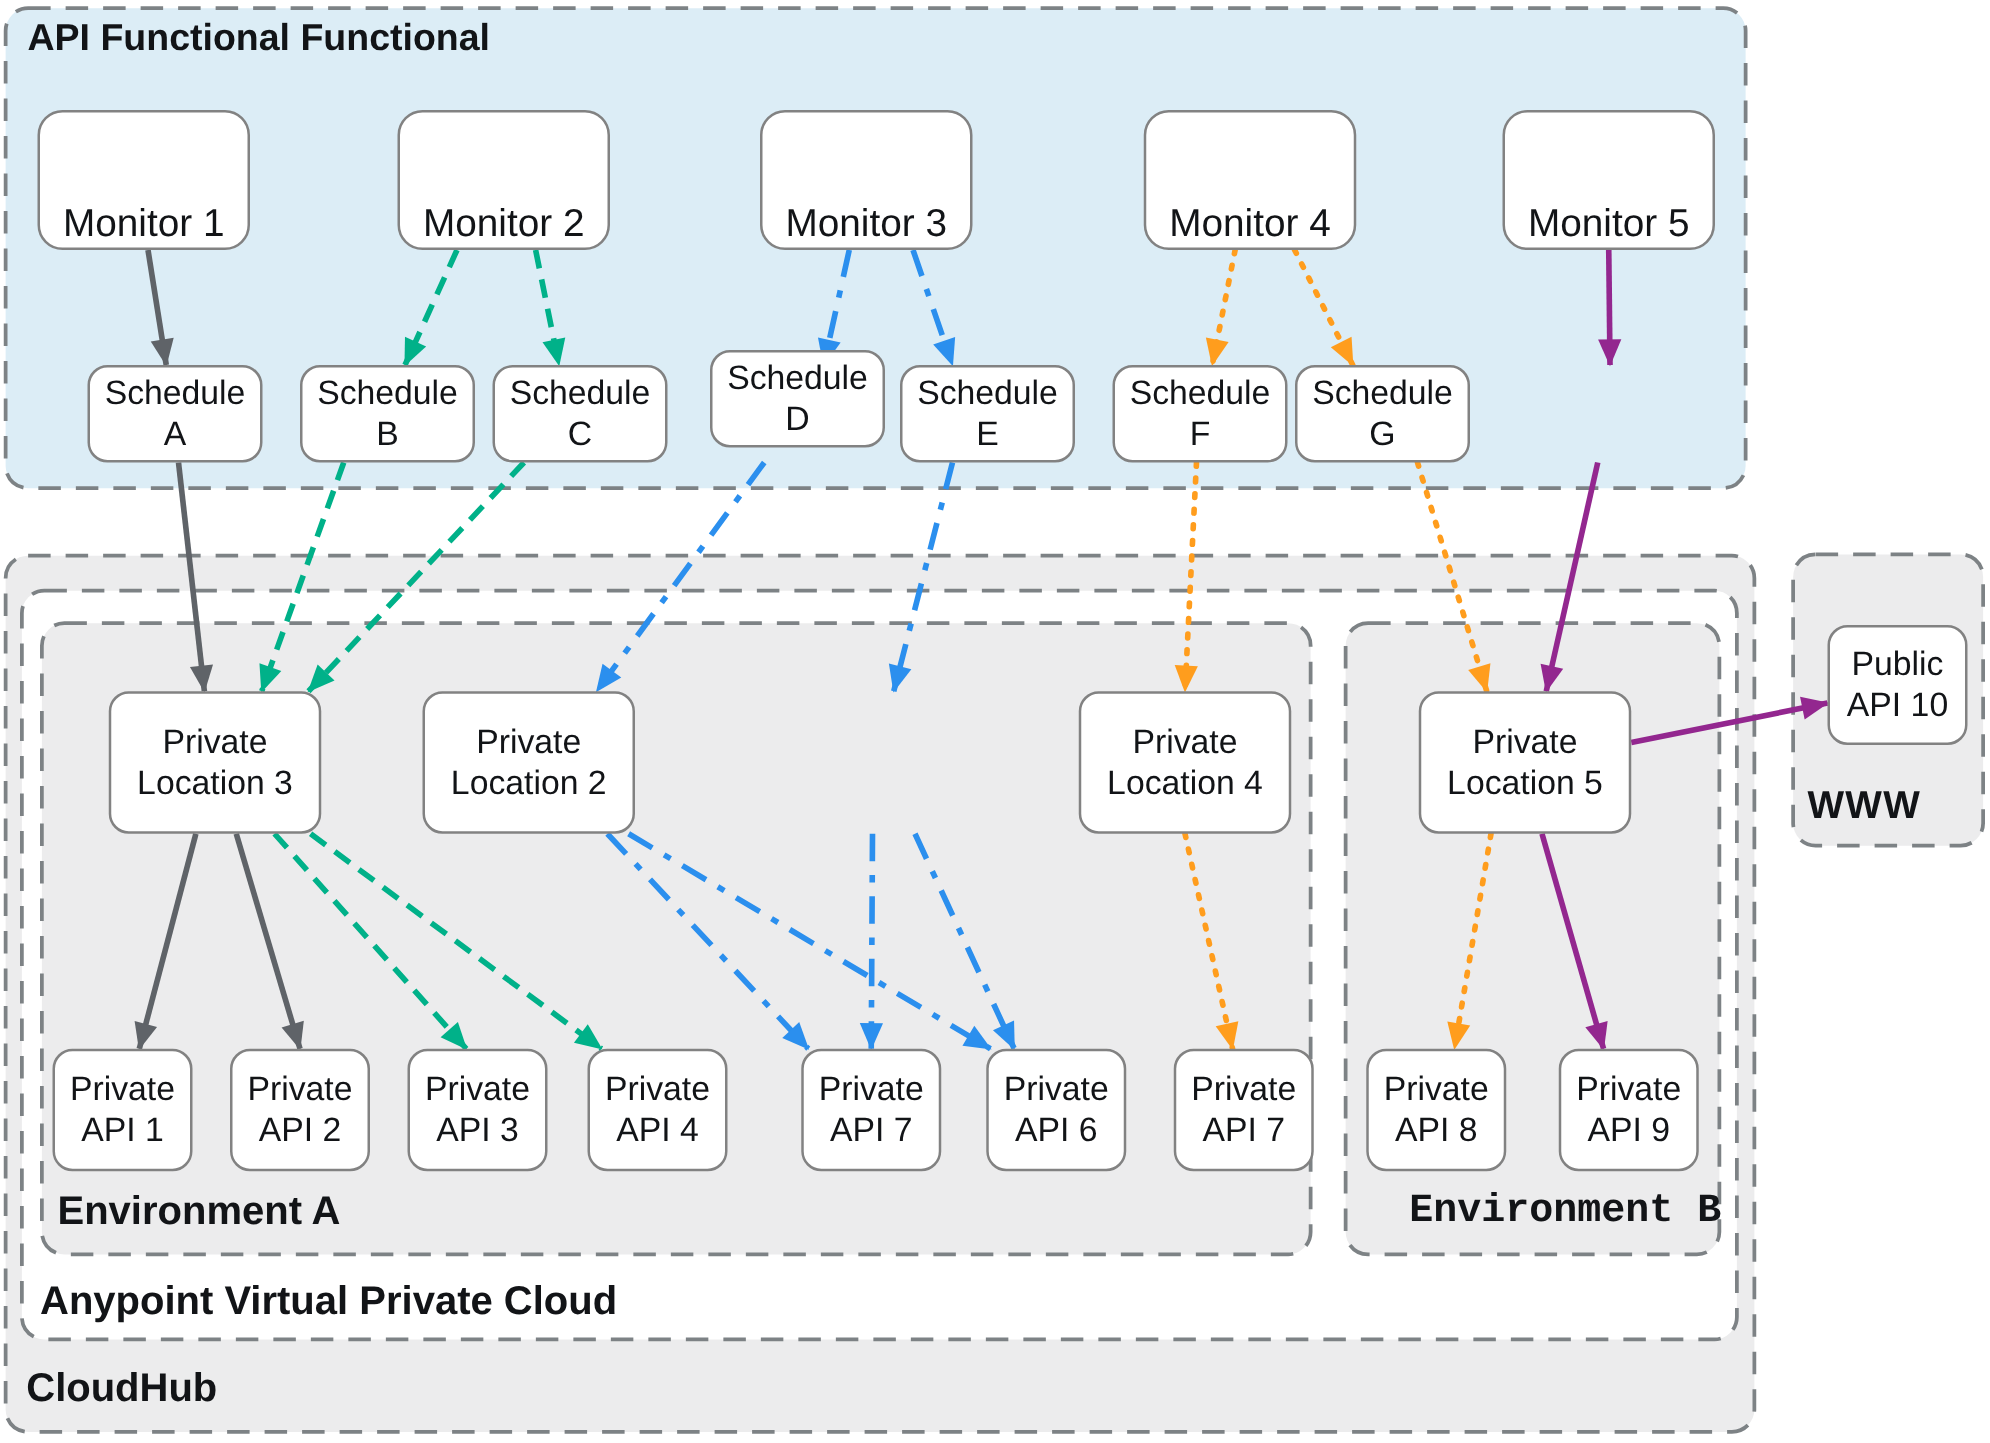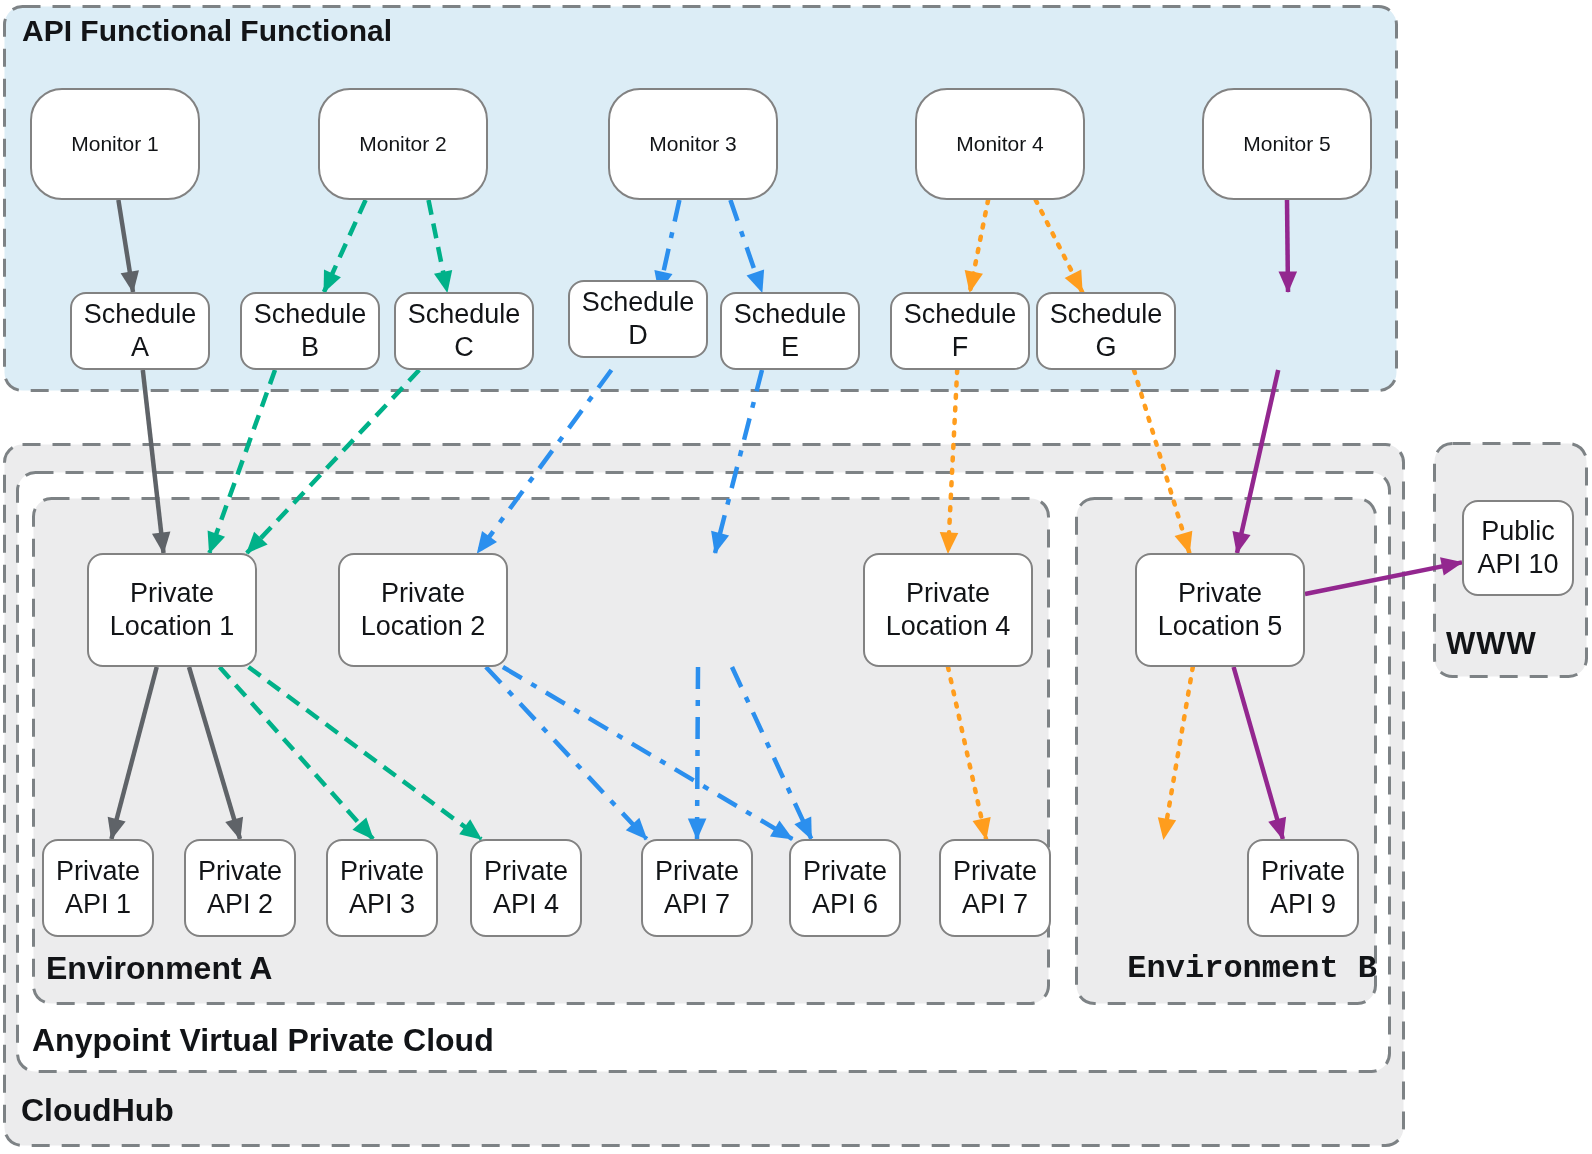--- a/index.html
+++ b/index.html
@@ -27,21 +27,21 @@
     background:var(--node_fill,#fff);
     border:2px solid var(--node_border,#828282);
     border-radius:16px;
     display:flex;align-items:center;justify-content:center;
     text-align:center;
     box-sizing:border-box;
     font-size:27px;
     line-height:1.24;
     color:#121417;
   }
-  .node.monitor{border-radius:32px;font-size:21px;}
+  .node.monitor{border-radius:20px;font-size:31px;align-items:flex-end;}
   .node-label{display:block;padding:0 4px;}
 </style>
 </head>
 <body>
 
 <div id="stage">
 
   <svg id="diagram-svg" viewBox="0 0 1592 1154" xmlns="http://www.w3.org/2000/svg">
     <defs id="svg-defs">
         <marker id="arrow-gray" viewBox="0 0 10 10" refX="9.5" refY="5" markerWidth="6" markerHeight="4.8" orient="auto-start-reverse">
@@ -156,21 +156,21 @@
       <span class="node-label">Schedule E</span>
     </div>
   <div class="node" style="left:890px;top:292px;width:140px;height:78px">
       <span class="node-label">Schedule F</span>
     </div>
   <div class="node" style="left:1036px;top:292px;width:140px;height:78px">
       <span class="node-label">Schedule G</span>
     </div>
 
   <div class="node" style="left:87px;top:553px;width:170px;height:114px">
-      <span class="node-label">Private Location 1</span>
+      <span class="node-label">Private Location 3</span>
     </div>
   <div class="node" style="left:338px;top:553px;width:170px;height:114px">
       <span class="node-label">Private Location 2</span>
     </div>
   <div class="node" style="left:863px;top:553px;width:170px;height:114px">
       <span class="node-label">Private Location 4</span>
     </div>
   <div class="node" style="left:1135px;top:553px;width:170px;height:114px">
       <span class="node-label">Private Location 5</span>
     </div>
@@ -189,20 +189,23 @@
     </div>
   <div class="node" style="left:641px;top:839px;width:112px;height:98px">
       <span class="node-label">Private API 7</span>
     </div>
   <div class="node" style="left:789px;top:839px;width:112px;height:98px">
       <span class="node-label">Private API 6</span>
     </div>
   <div class="node" style="left:939px;top:839px;width:112px;height:98px">
       <span class="node-label">Private API 7</span>
     </div>
+  <div class="node" style="left:1093px;top:839px;width:112px;height:98px">
+      <span class="node-label">Private API 8</span>
+    </div>
   <div class="node" style="left:1247px;top:839px;width:112px;height:98px">
       <span class="node-label">Private API 9</span>
     </div>
 
   <div class="node" style="left:1462px;top:500px;width:112px;height:96px">
       <span class="node-label">Public API 10</span>
     </div>
 
 </div>
 

